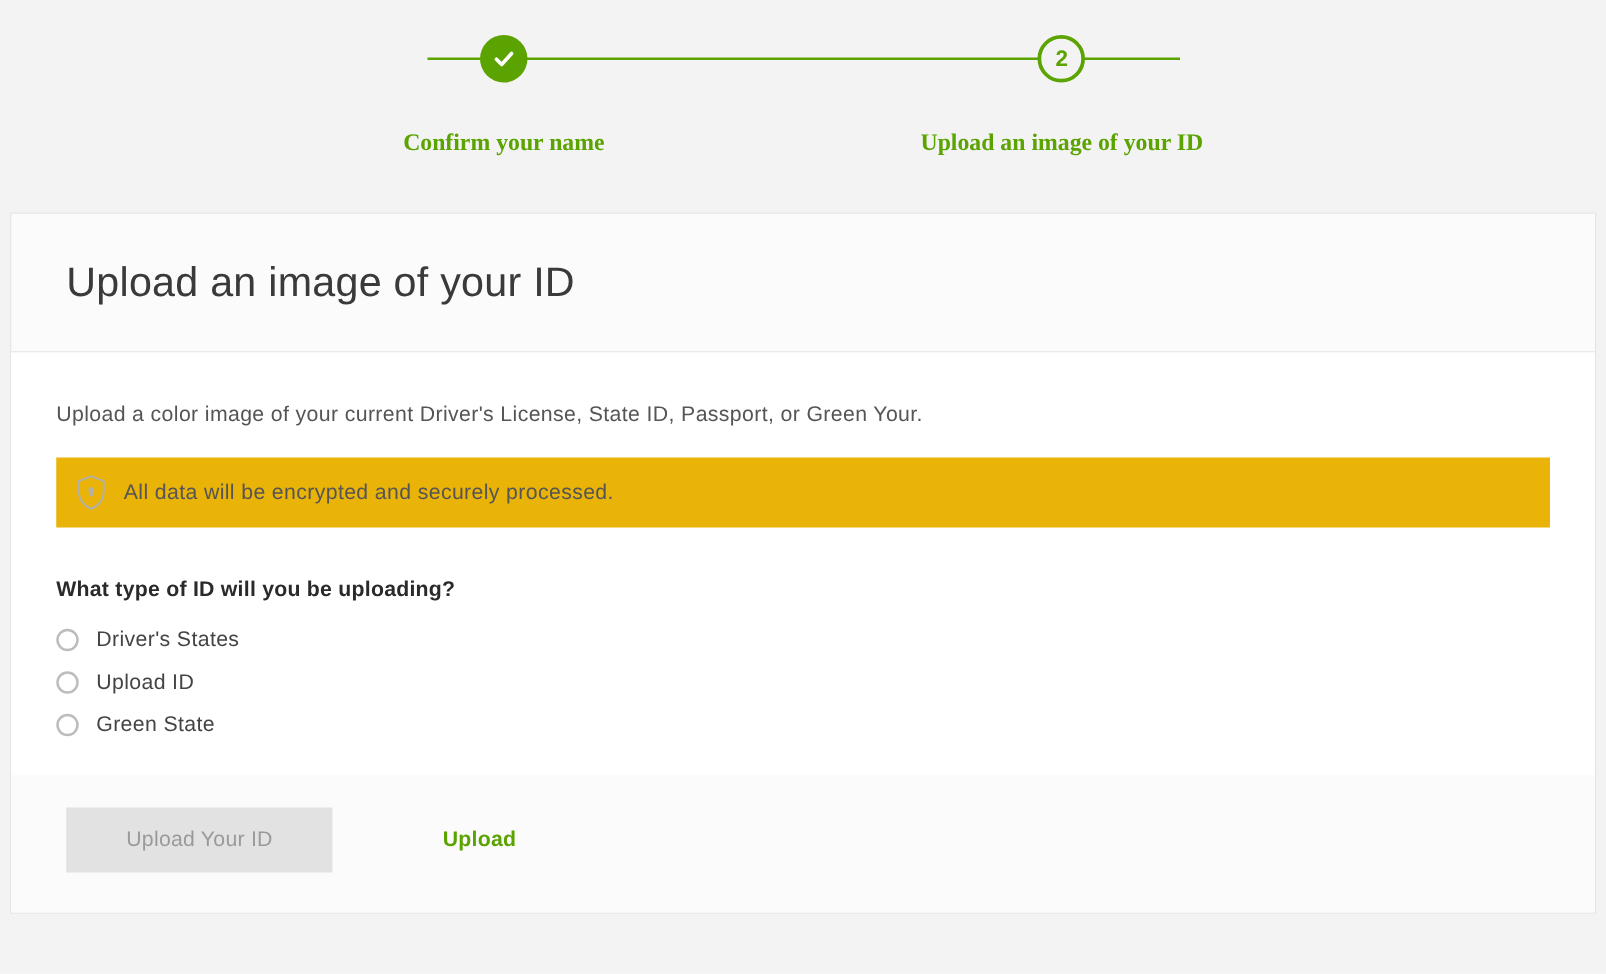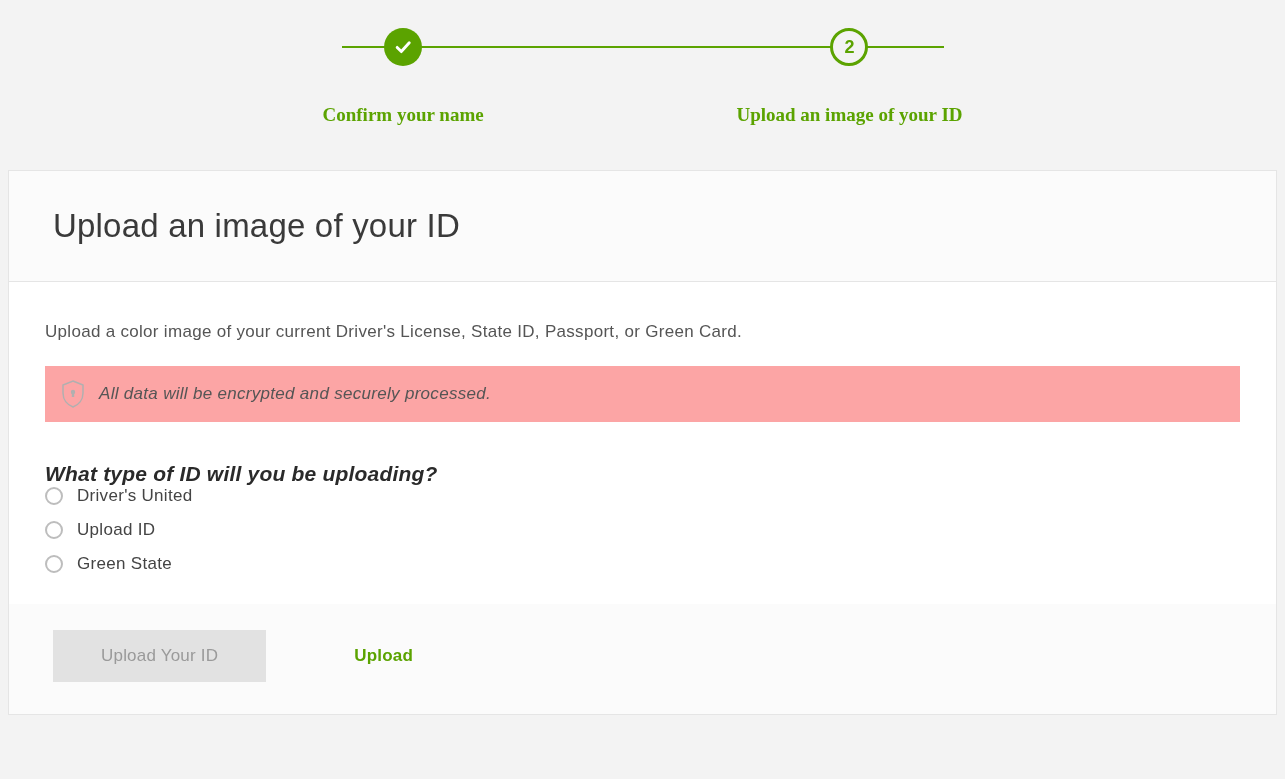--- a/index.html
+++ b/index.html
@@ -92,44 +92,43 @@
       padding: 40px 36px 30px 36px;
       background: #fff;
     }
     .intro-text {
       color: #555;
       font-size: 17px;
       letter-spacing: 0.3px;
       margin-bottom: 24px;
     }
     .notice {
-      background: #fca5a5;
+      background: #eab308;
       padding: 14px 16px;
       display: flex;
       align-items: center;
       gap: 14px;
       margin-bottom: 40px;
-      font-style: italic;
     }
     .shield-icon {
       width: 24px;
       height: 28px;
       flex-shrink: 0;
     }
     .notice-text {
       color: #555;
       font-size: 17px;
       letter-spacing: 0.3px;
     }
     .question-label {
-      font-size: 21px;
+      font-size: 17px;
       font-weight: 700;
       color: #2a2a2a;
-      letter-spacing: 0.2px;
-      font-style: italic;
+      margin-bottom: 20px;
+      letter-spacing: 0.2px;
     }
     .radio-group {
       display: flex;
       flex-direction: column;
       gap: 14px;
     }
     .radio-item {
       display: flex;
       align-items: center;
       gap: 14px;
@@ -196,37 +195,37 @@
     </div>
   </div>
 </div>
 
 <div class="card">
   <div class="card-header">
     <h1>Upload an image of your ID</h1>
   </div>
 
   <div class="card-body">
-    <p class="intro-text">Upload a color image of your current Driver's License, State ID, Passport, or Green Card.</p>
+    <p class="intro-text">Upload a color image of your current Driver's License, State ID, Passport, or Green Your.</p>
 
     <div class="notice">
       <svg class="shield-icon" viewBox="0 0 24 28">
         <path d="M12 1 L22 5 V13 C22 20 17.5 25 12 27 C6.5 25 2 20 2 13 V5 Z" fill="none" stroke="#b0b0b0" stroke-width="1.5"></path>
         <circle cx="12" cy="12" r="2.2" fill="#b0b0b0"></circle>
         <rect x="10.8" y="13" width="2.4" height="4" fill="#b0b0b0"></rect>
       </svg>
       <span class="notice-text">All data will be encrypted and securely processed.</span>
     </div>
 
     <div class="question-label">What type of ID will you be uploading?</div>
 
     <div class="radio-group">
       <label class="radio-item">
         <span class="radio-circle"></span>
-        <span class="radio-label">Driver's United</span>
+        <span class="radio-label">Driver's States</span>
       </label>
       <label class="radio-item">
         <span class="radio-circle"></span>
         <span class="radio-label">Upload ID</span>
       </label>
       <label class="radio-item">
         <span class="radio-circle"></span>
         <span class="radio-label">Green State</span>
       </label>
     </div>

